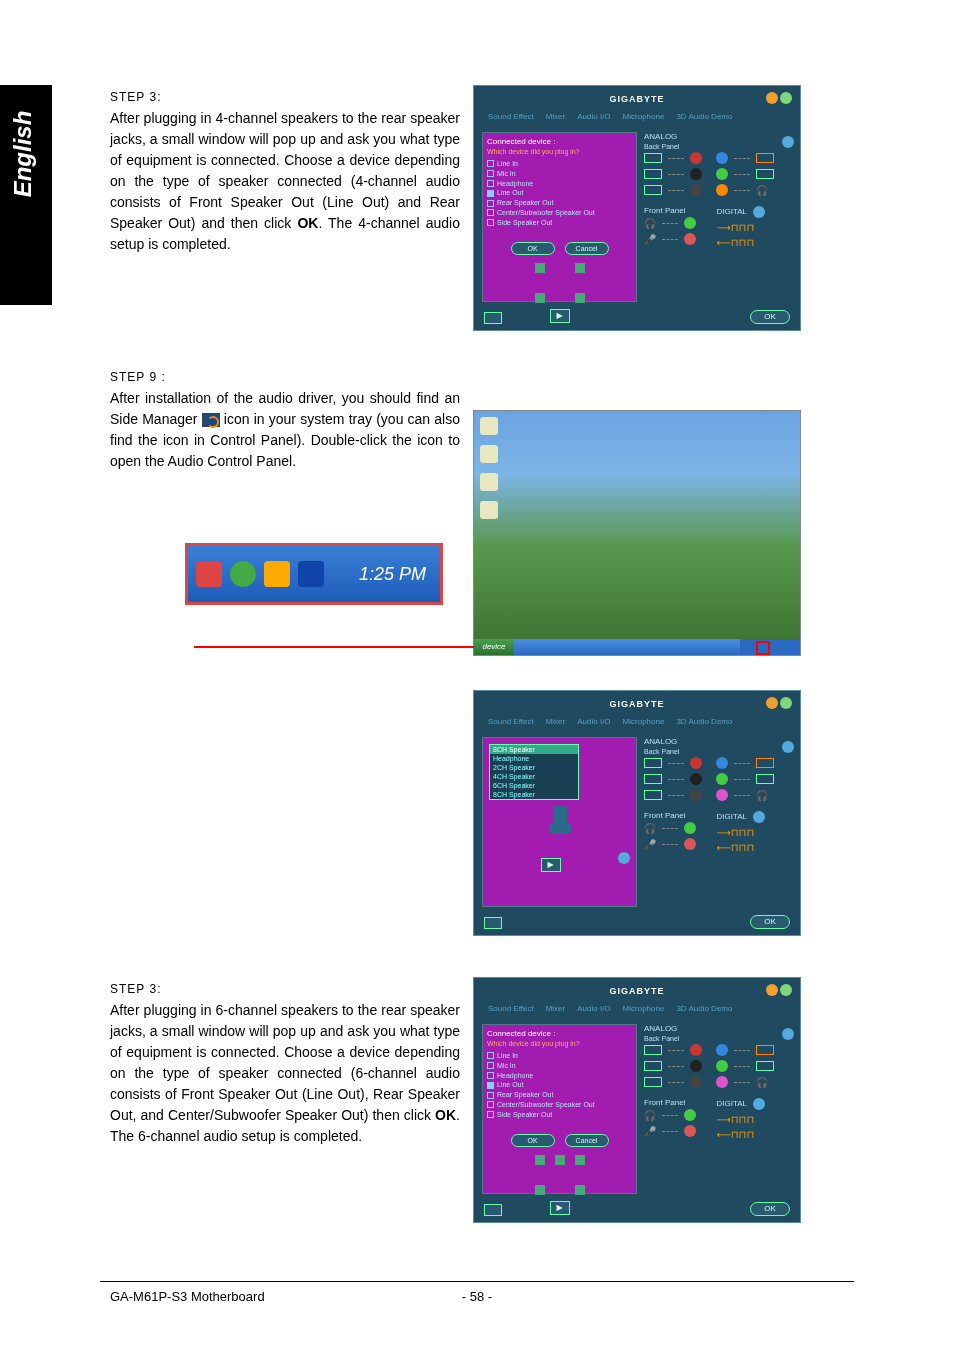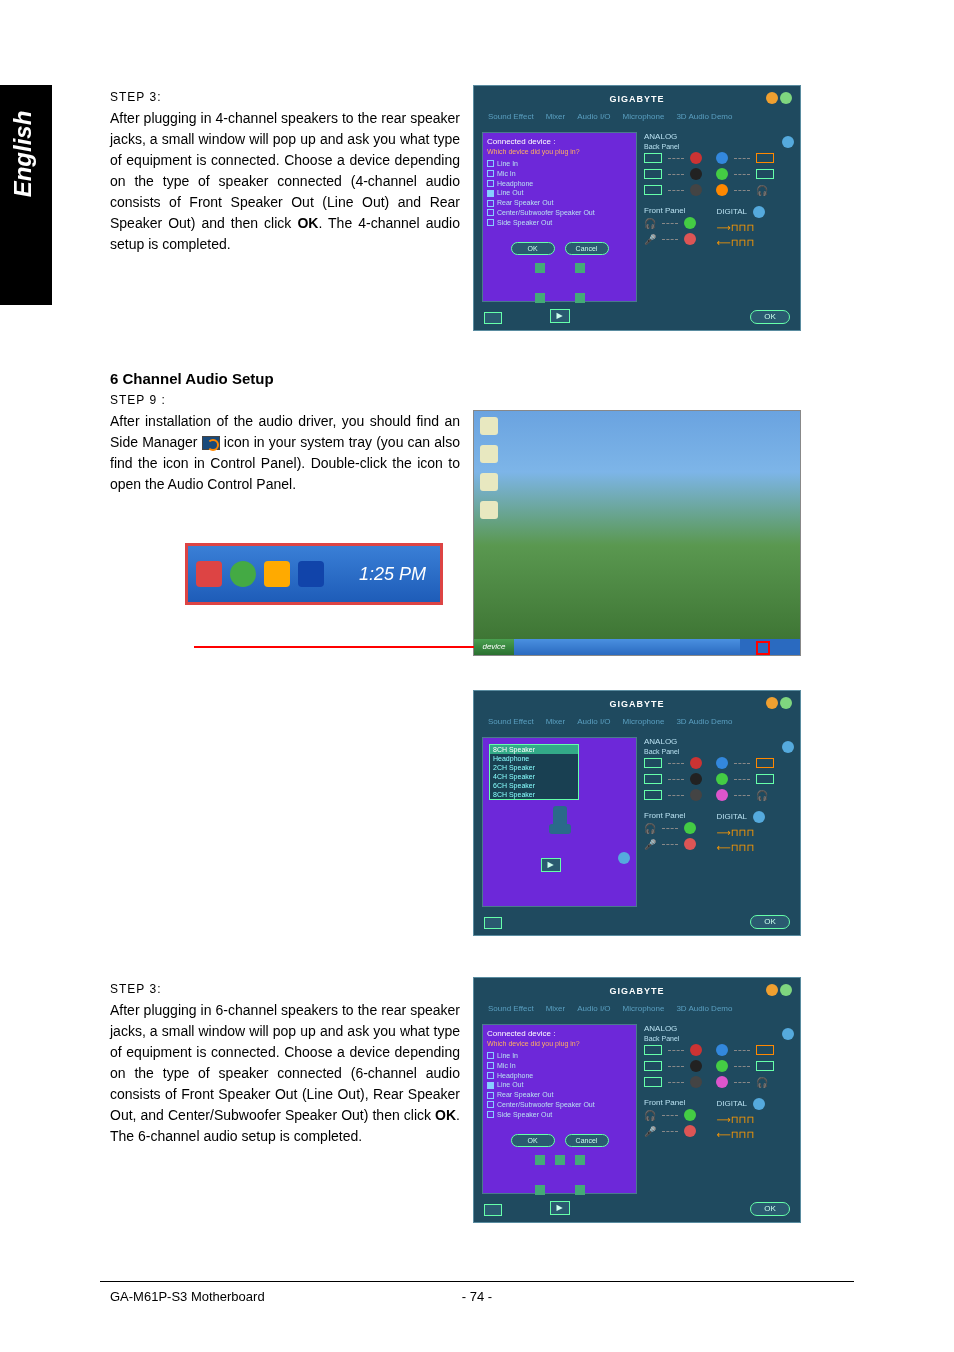--- a/index.html
+++ b/index.html
@@ -136,21 +136,21 @@
     gap: 12px;
     font-size: 8px;
     color: #5a9fc0;
   }
   .panel .left-col {
     position: absolute;
     left: 8px;
     top: 46px;
     width: 155px;
     height: 170px;
-    background: #6d28d9;
+    background: #a21caf;
     border: 1px solid #4a7a8c;
     padding: 4px;
   }
   .panel .right-col {
     position: absolute;
     left: 170px;
     top: 46px;
     width: 150px;
     height: 170px;
   }
@@ -458,21 +458,20 @@
         <div style="color:#f90; font-size:10px; margin-top:4px;">⟶⊓⊓⊓</div>
         <div style="color:#f90; font-size:10px; margin-top:4px;">⟵⊓⊓⊓</div>
       </div>
     </div>
   </div>
   <div class="soundtest"></div>
   <div class="okbtn">OK</div>
 </div>
 
 <div class="content" style="top:370px;">
-  <div class="heading">6 Channel Audio Setup</div>
   <div class="step-label">STEP 9 :</div>
   <div class="body-text">
     <span>After installation of the audio driver, you should find an Side Manager</span>
     <span class="inline-icon"></span>
     <span>icon in your system tray (you can also find the icon in Control Panel).  Double-click the icon to open the Audio Control Panel.</span>
   </div>
 </div>
 
 <div class="systray">
   <span class="ic" style="background:#d44;"></span>
@@ -667,13 +666,13 @@
         <div style="color:#f90; font-size:10px; margin-top:4px;">⟵⊓⊓⊓</div>
       </div>
     </div>
   </div>
   <div class="soundtest"></div>
   <div class="okbtn">OK</div>
 </div>
 
 <div class="footer-line"></div>
 <div class="footer-left">GA-M61P-S3 Motherboard</div>
-<div class="footer-page">- 74 -</div>
+<div class="footer-page">- 58 -</div>
 
 </body></html>

